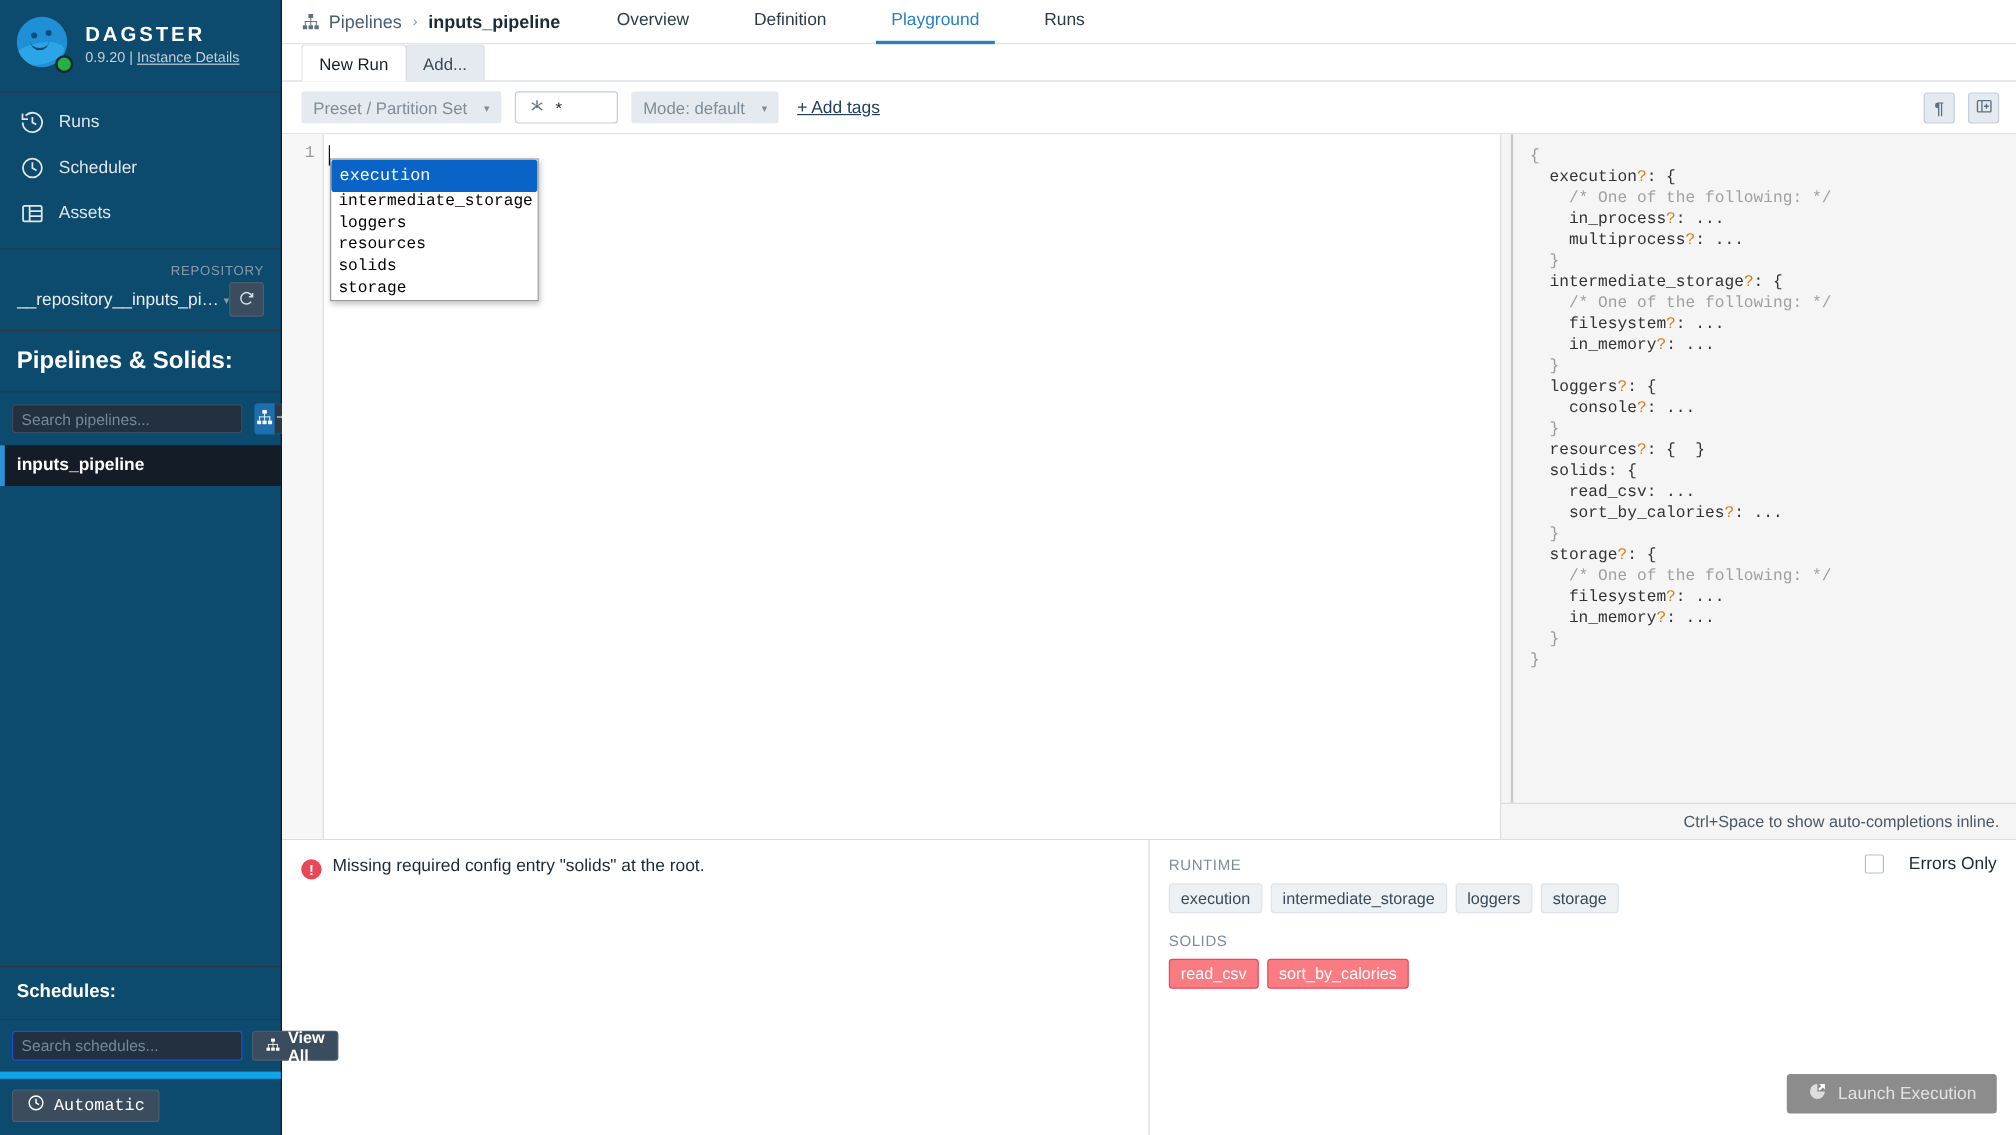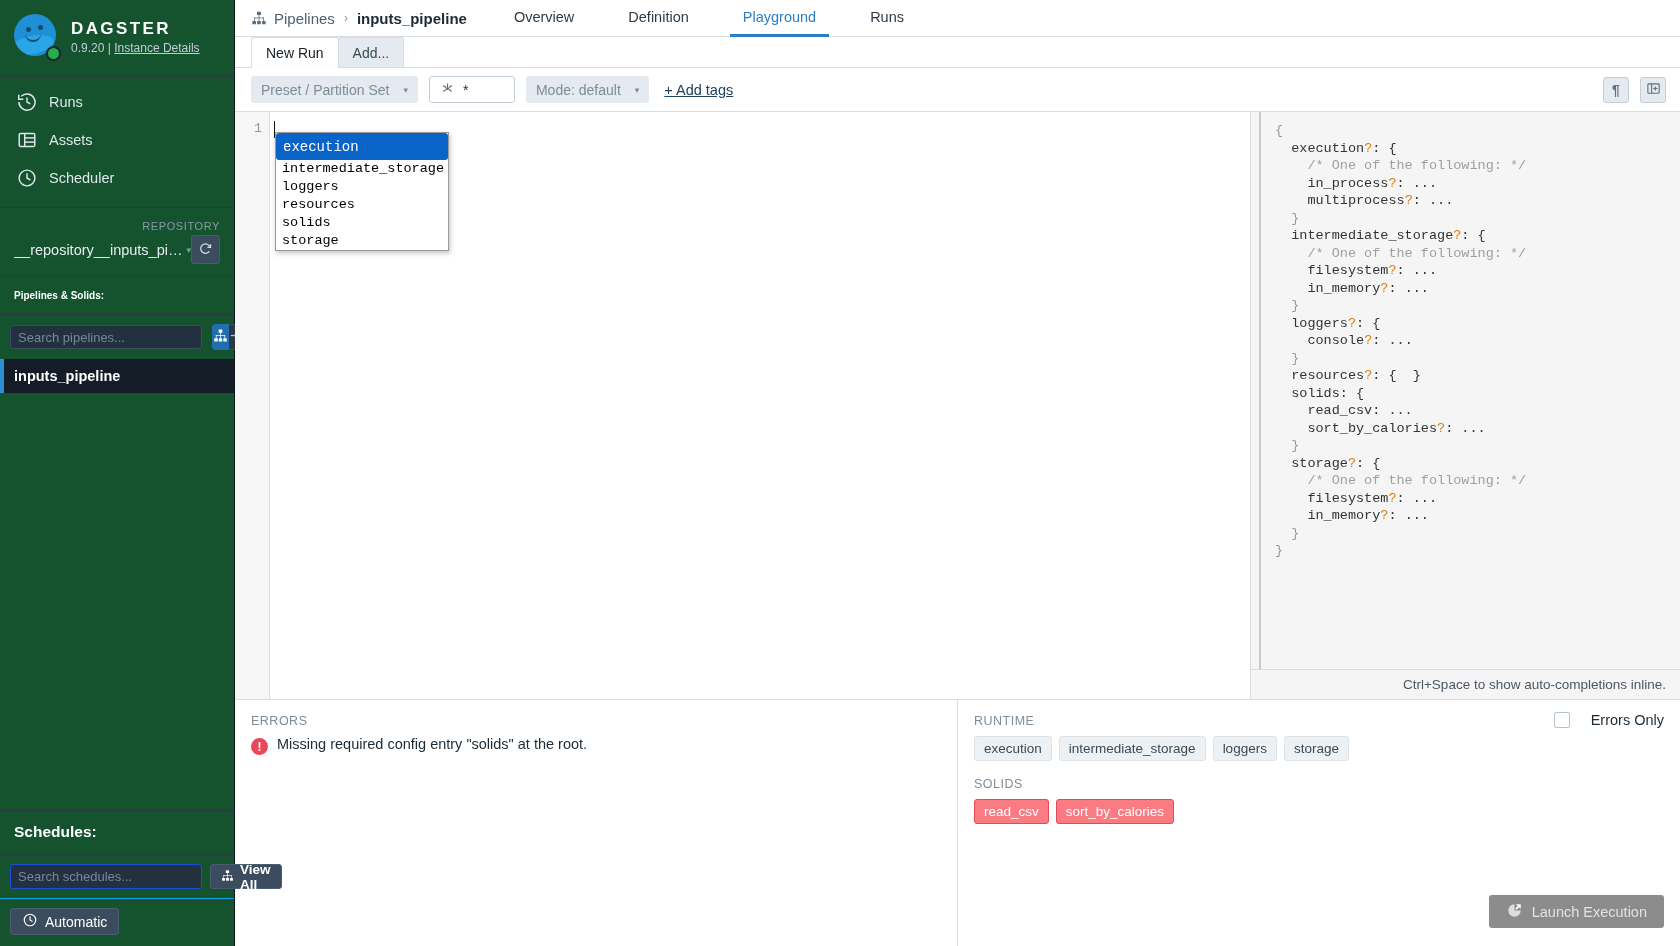--- a/index.html
+++ b/index.html
@@ -10,21 +10,21 @@
     overflow: hidden;
     font-family: "Liberation Sans", sans-serif;
     font-size: 14px;
     background: #ffffff;
   }
   .app { display: flex; width: 1680px; height: 946px; }
 
   
   .sidebar {
     width: 235px; min-width: 235px; height: 946px;
-    background: #14532d;
+    background: #0c4a6e;
     display: flex; flex-direction: column;
     position: relative;
     border-right: 1px solid #0e151d;
   }
   .brand {
     display: flex; align-items: center;
     padding: 14px 14px 16px 14px;
     border-bottom: 1px solid #2b3947;
   }
   .logo-wrap { position: relative; width: 46px; height: 46px; flex: 0 0 46px; }
@@ -88,21 +88,21 @@
   }
   .repo-caret { color: #8a9aa9; font-size: 9px; margin-left: 3px; }
   .repo-reload {
     width: 29px; height: 29px; border-radius: 3px;
     background: #3b4c5e; border: 1px solid #4a5d70;
     display: flex; align-items: center; justify-content: center;
     cursor: pointer; flex: 0 0 29px;
   }
 
   .section-head {
-    color: #ffffff; font-weight: bold; font-size: 10px;
+    color: #ffffff; font-weight: bold; font-size: 20px;
     padding: 14px 14px 13px 14px;
     border-bottom: 1px solid #2b3947;
   }
   .search-row {
     display: flex; align-items: center; padding: 9px 12px 9px 10px;
     gap: 0;
   }
   .search-input {
     flex: 1; height: 24px;
     background: #223040; border: 1px solid #3b4c5e; border-radius: 3px;
@@ -144,22 +144,23 @@
     font-family: "Liberation Sans", sans-serif;
   }
   .sched-input::placeholder { color: #76889a; }
   .viewall-btn {
     display: flex; align-items: center; gap: 6px;
     height: 25px; padding: 0 10px;
     background: #3b4c5e; border: 1px solid #4a5d70; border-radius: 3px;
     color: #ffffff; font-size: 13.5px; font-weight: bold; cursor: pointer;
   }
   .sidebar-bottom {
-    border-top: 1px solid #0ea5e9;
+    border-top: 6px solid #0ea5e9;
     padding: 9px 10px 11px 10px;
+    font-family: Liberation Mono, monospace;
   }
   .auto-btn {
     display: inline-flex; align-items: center; gap: 7px;
     height: 27px; padding: 0 11px;
     background: #3b4c5e; border: 1px solid #4a5d70; border-radius: 3px;
     color: #ffffff; font-size: 14px; cursor: pointer;
   }
 
   
   .main { flex: 1; display: flex; flex-direction: column; min-width: 0; background: #fff; }
@@ -372,36 +373,36 @@
             <path d="M3.2 12a8.8 8.8 0 1 0 2.6-6.2"></path>
               <polyline points="3,4 3,9 8,9"></polyline>
             <polyline points="12,7 12,12 15.5,14"></polyline>
           </svg>
         </span>
         <span>Runs</span>
       </div>
       <div class="nav-item">
         <span class="nav-ico">
           <svg width="22" height="22" viewBox="0 0 24 24" fill="none" stroke="currentColor" stroke-width="1.6">
+            <circle cx="12" cy="12" r="8.6"></circle>
+              <polyline points="12,6.8 12,12 15.8,14.2"></polyline>
+          </svg>
+        </span>
+        <span>Scheduler</span>
+      </div>
+      <div class="nav-item">
+        <span class="nav-ico">
+          <svg width="22" height="22" viewBox="0 0 24 24" fill="none" stroke="currentColor" stroke-width="1.6">
             <rect x="3.5" y="5" width="17" height="14" rx="1.5"></rect>
             <line x1="9.5" y1="5" x2="9.5" y2="19"></line>
             <line x1="9.5" y1="9.7" x2="20.5" y2="9.7"></line>
             <line x1="9.5" y1="14.3" x2="20.5" y2="14.3"></line>
           </svg>
         </span>
         <span>Assets</span>
-      </div>
-      <div class="nav-item">
-        <span class="nav-ico">
-          <svg width="22" height="22" viewBox="0 0 24 24" fill="none" stroke="currentColor" stroke-width="1.6">
-            <circle cx="12" cy="12" r="8.6"></circle>
-              <polyline points="12,6.8 12,12 15.8,14.2"></polyline>
-          </svg>
-        </span>
-        <span>Scheduler</span>
       </div>
     </div>
 
     <div class="repo-block">
       <div class="repo-label">REPOSITORY</div>
       <div class="repo-row">
         <div style="display:flex;align-items:center;min-width:0;">
           <div class="repo-name">__repository__inputs_pipeline</div>
           <span class="repo-caret">▾</span>
         </div>
@@ -602,21 +603,20 @@
 <span>    filesystem</span><span class="q">?</span><span>: ...</span>
 <span>    in_memory</span><span class="q">?</span><span>: ...</span>
 <span class="br">  }</span>
 <span class="br">}</span></div>
         <div class="dochint">Ctrl+Space to show auto-completions inline.</div>
       </div>
     </div>
 
     <div class="bottom">
       <div class="errors-col">
-        <div class="col-label">ERRORS</div>
         <div class="err-row">
           <div class="err-ico">!</div>
           <div class="err-text">Missing required config entry "solids" at the root.</div>
         </div>
       </div>
 
       <div class="runtime-col">
         <div class="errors-only">
           <div class="chk"></div>
           <div class="eo-label">Errors Only</div>

